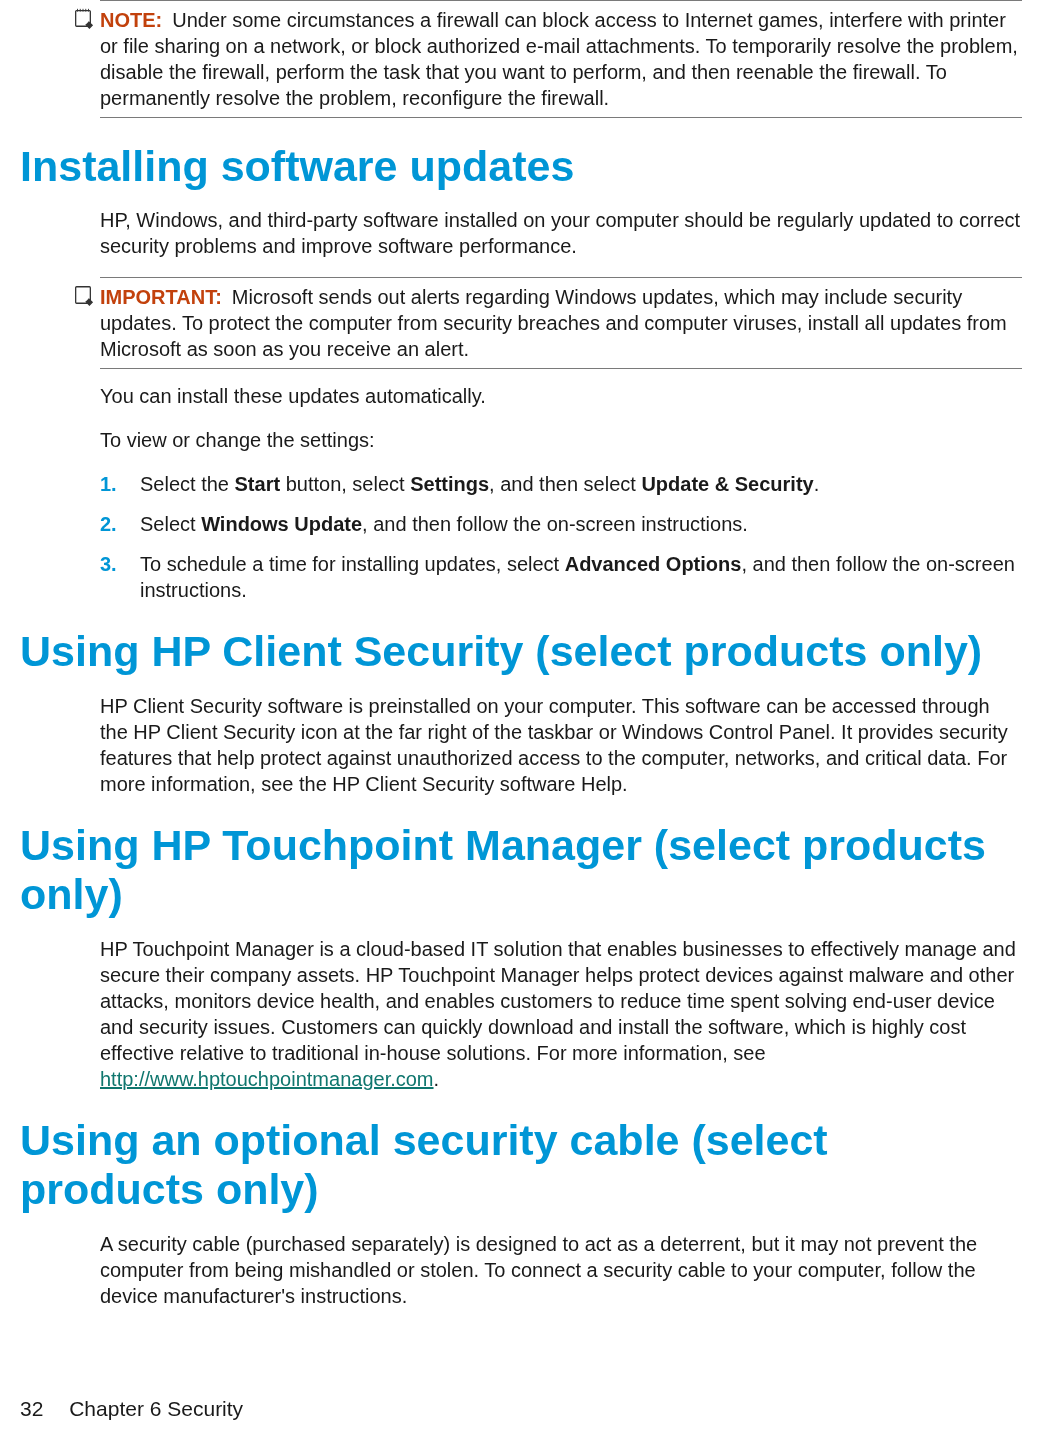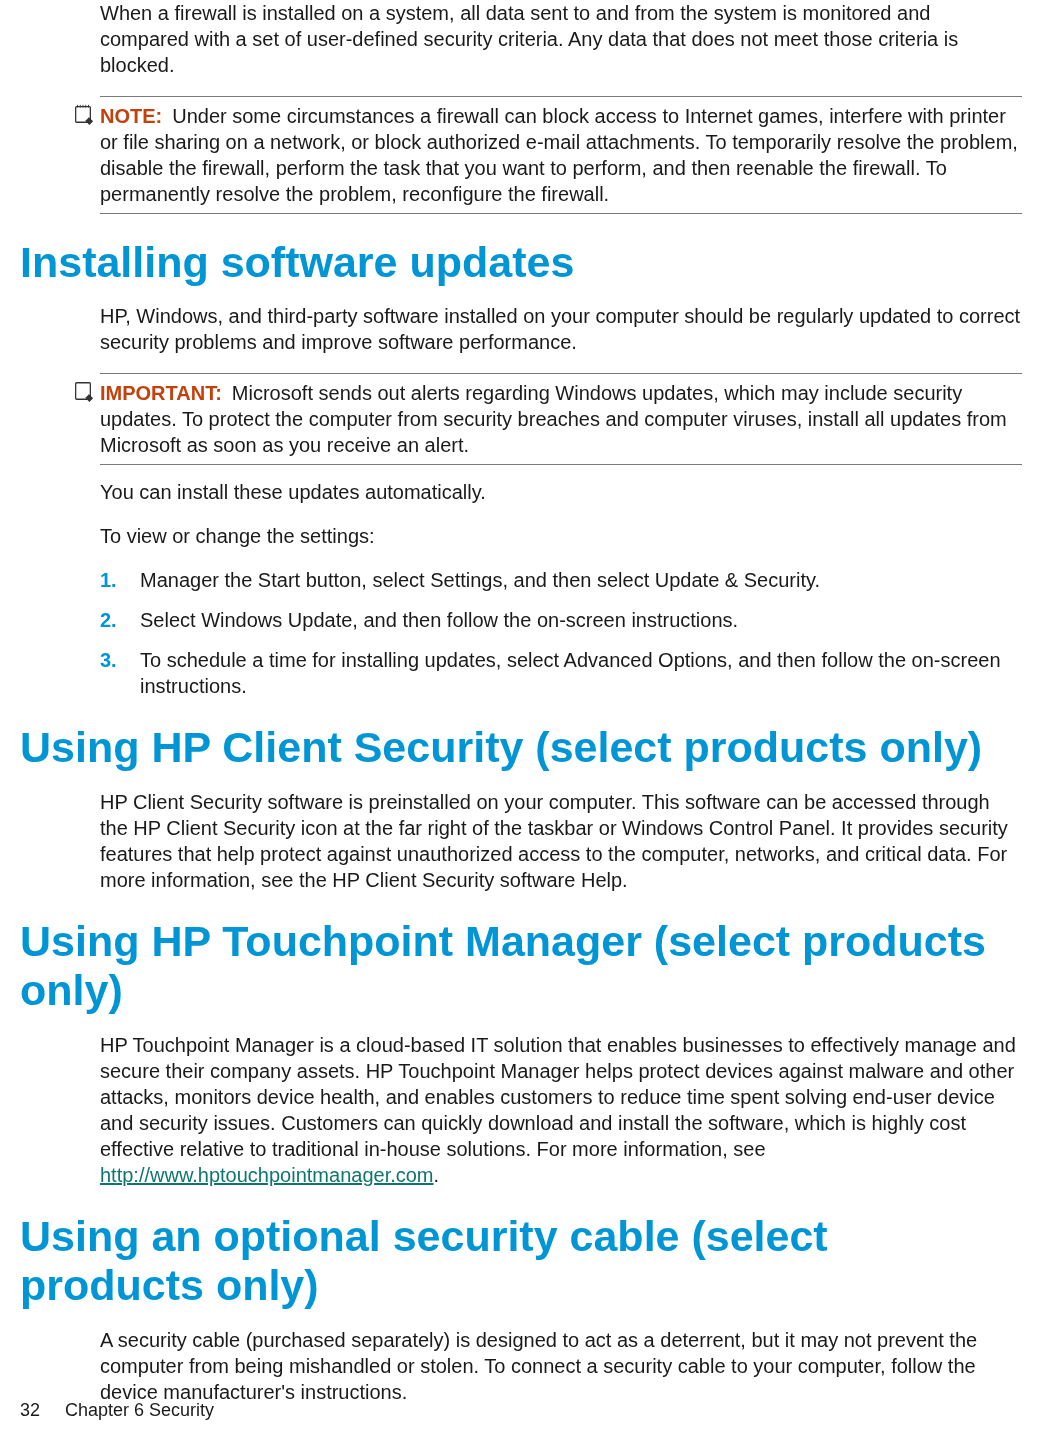--- a/index.html
+++ b/index.html
@@ -59,39 +59,38 @@
     padding-left:40px;
     margin:0 0 14px 0;
   }
   ol.steps li .num{
     position:absolute;
     left:0;
     top:0;
     color:#0096d6;
     font-weight:700;
   }
-  b{font-weight:400;}
+  b{font-weight:700;}
   a.url{
     color:#0f766e;
     text-decoration:underline;
   }
   .footer{
     position:absolute;
     bottom:22px;
     left:20px;
-    font-size:18px;
+    font-size:21px;
   }
   .footer .pagenum{margin-right:20px;}
 </style>
 </head>
 <body>
 
 <div class="content">
 
-  <p class="para">When a firewall is installed on a system, all data sent to and from the system is monitored and compared with a set of user-defined security criteria. Any data that does not meet those criteria is blocked.</p>
 
   <div class="callout">
     <svg class="callout-icon" viewBox="0 0 24 24" fill="none" stroke="#333" stroke-width="1.4">
       <rect x="4" y="4" width="16" height="17" rx="1"></rect>
       <path d="M6 2v3M9 2v3M12 2v3M15 2v3M18 2v3" stroke-width="1"></path>
       <path d="M18 16l4 4-3 3-4-4" fill="#333" stroke="#333"></path>
     </svg>
     <span class="callout-label">NOTE:</span><span>Under some circumstances a firewall can block access to Internet games, interfere with printer or file sharing on a network, or block authorized e-mail attachments. To temporarily resolve the problem, disable the firewall, perform the task that you want to perform, and then reenable the firewall. To permanently resolve the problem, reconfigure the firewall.</span>
   </div>
 
@@ -106,21 +105,21 @@
     </svg>
     <span class="callout-label">IMPORTANT:</span><span>Microsoft sends out alerts regarding Windows updates, which may include security updates. To protect the computer from security breaches and computer viruses, install all updates from Microsoft as soon as you receive an alert.</span>
   </div>
 
   <p class="para">You can install these updates automatically.</p>
   <p class="para">To view or change the settings:</p>
 
   <ol class="steps">
     <li>
       <span class="num">1.</span>
-      <span>Manager the </span><b>Start</b><span> button, select </span><b>Settings</b><span>, and then select </span><b>Update &amp; Security</b><span>.</span>
+      <span>Select the </span><b>Start</b><span> button, select </span><b>Settings</b><span>, and then select </span><b>Update &amp; Security</b><span>.</span>
     </li>
     <li>
       <span class="num">2.</span>
       <span>Select </span><b>Windows Update</b><span>, and then follow the on-screen instructions.</span>
     </li>
     <li>
       <span class="num">3.</span>
       <span>To schedule a time for installing updates, select </span><b>Advanced Options</b><span>, and then follow the on-screen instructions.</span>
     </li>
   </ol>

